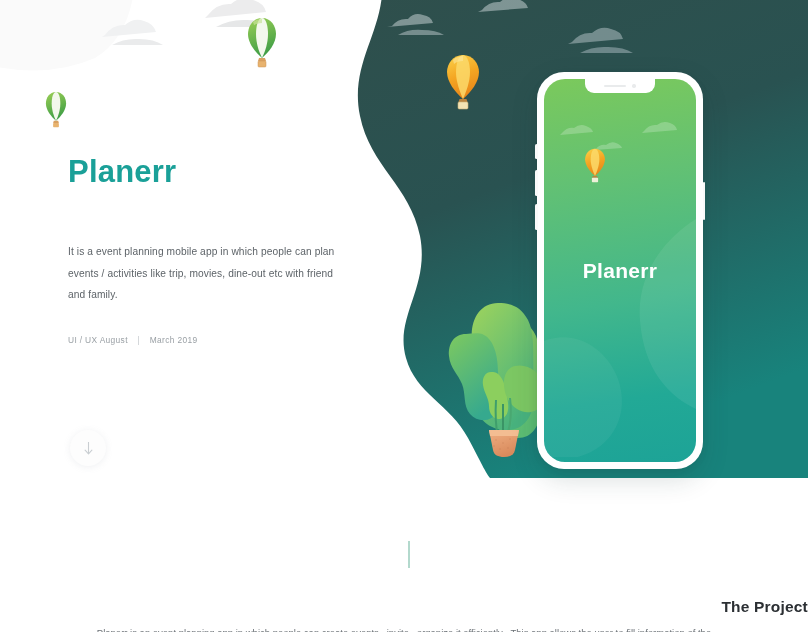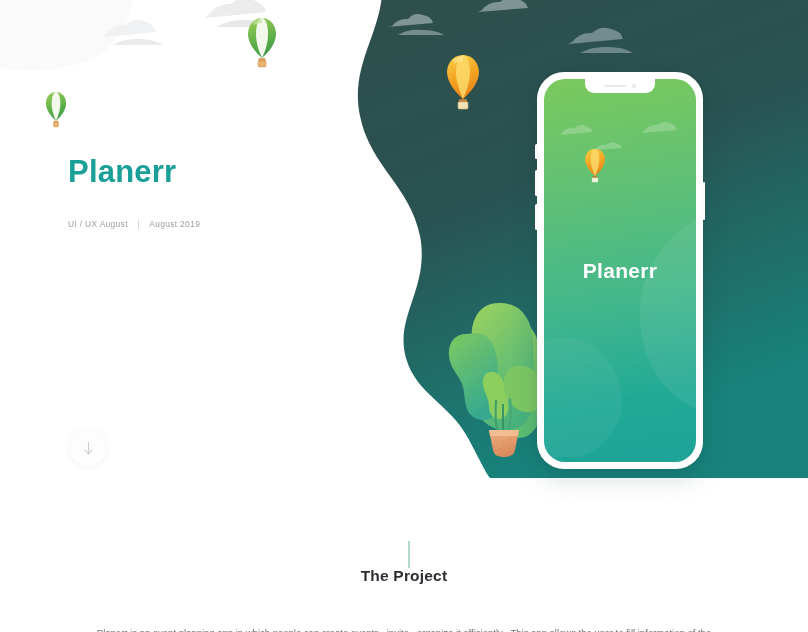--- a/index.html
+++ b/index.html
@@ -66,21 +66,21 @@
     position:absolute; left:0; right:0; top:180px; text-align:center;
     font-size:21px; font-weight:bold; color:#ffffff; letter-spacing:.3px; z-index:3;
   }
 
   
   .divider {
     position:absolute; left:408px; top:541px; width:1.6px; height:27px;
     background:#b3d9cd; z-index:20;
   }
   .project-title {
-    position:absolute; left:0; right:0; top:567px; text-align:center;
+    position:absolute; left:0; right:0; top:598px; text-align:right;
     font-size:15.5px; color:#2b2f33; letter-spacing:.2px; z-index:20;
   }
   .project-body {
     position:absolute; left:94px; top:624px; width:620px; text-align:center;
     font-size:9.5px; color:#6b7176; line-height:1.9; z-index:20;
   }
 </style>
 </head>
 <body>
 
@@ -233,24 +233,25 @@
           <circle cx="500" cy="449" r=".8"></circle>
         <circle cx="508" cy="448" r=".8"></circle>
           <circle cx="494" cy="446" r=".8"></circle>
       </g>
     </g>
 
   </svg>
 
   <div class="copy">
     <h1 class="brand-title">Planerr</h1>
+    <p class="lede">It is a event planning mobile app in which people can plan events / activities like trip, movies, dine-out etc with friend and family.</p>
     <div class="meta">
       <span>UI / UX August</span>
       <span class="sep">|</span>
-      <span>August 2019</span>
+      <span>March 2019</span>
     </div>
   </div>
 
   <div class="scroll-cue">
     <svg width="13" height="15" viewBox="0 0 13 15">
       <path d="M6.5 1 L6.5 12.2" stroke="#c9ced2" stroke-width="1.1" fill="none"></path>
       <path d="M3.1 9.2 L6.5 12.8 L9.9 9.2" stroke="#c9ced2" stroke-width="1.1" fill="none" stroke-linecap="round" stroke-linejoin="round"></path>
     </svg>
   </div>
 

